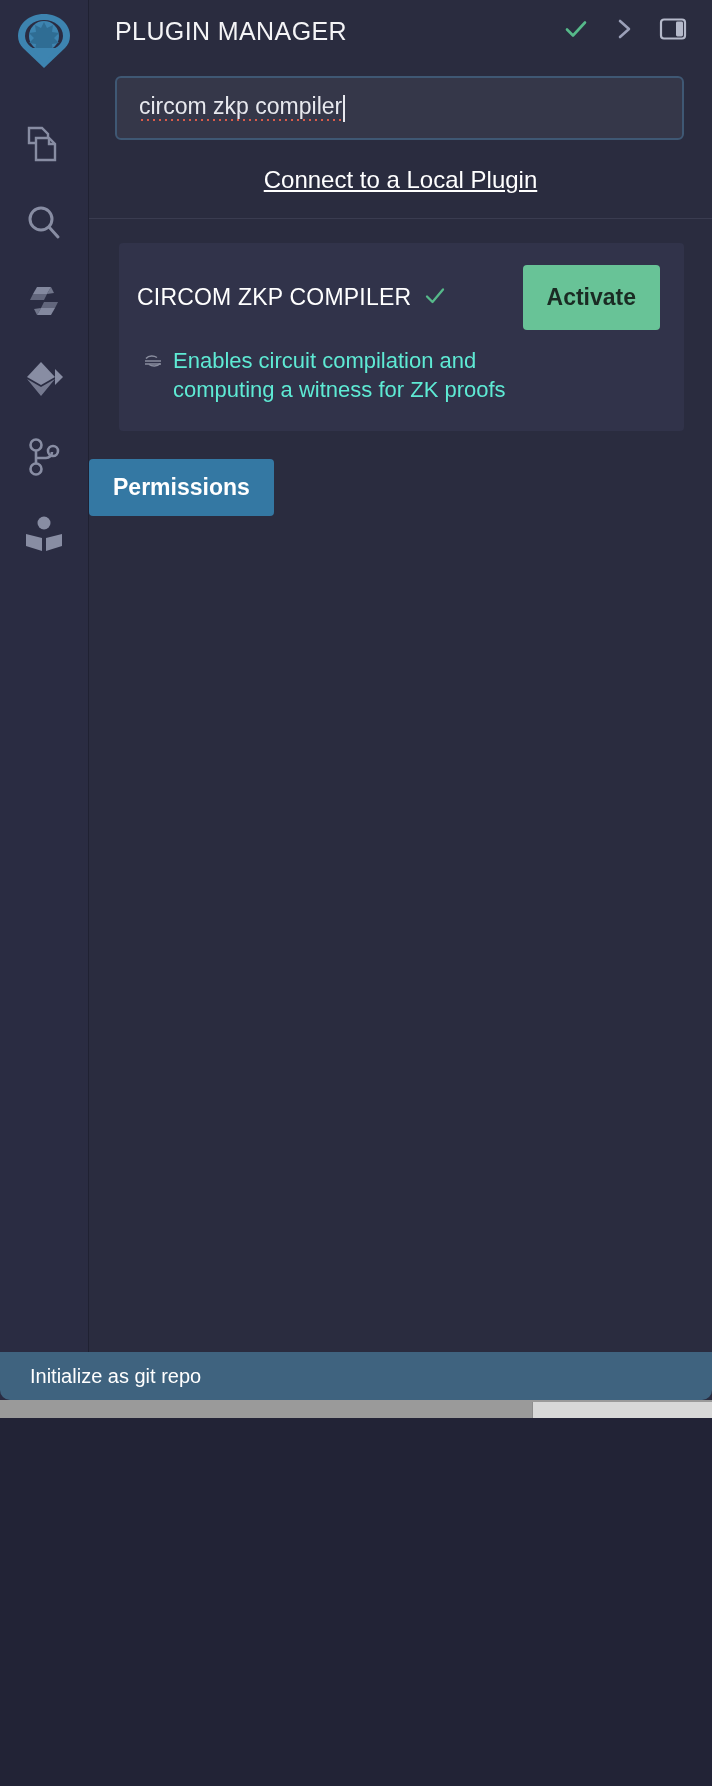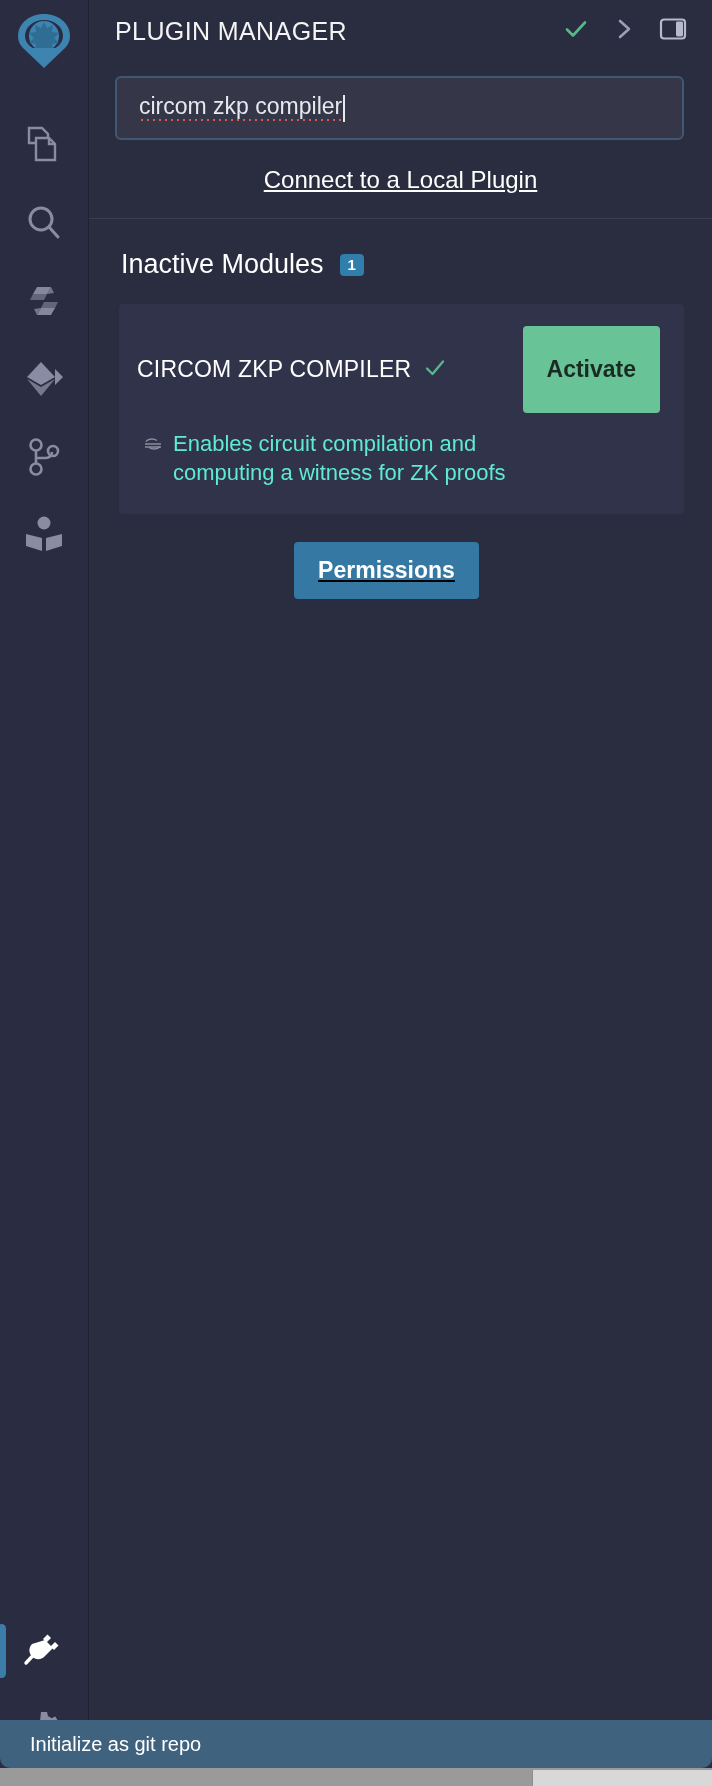--- a/index.html
+++ b/index.html
@@ -6,21 +6,21 @@
   html, body {
     width: 712px;
     height: 1786px;
     background: #222336;
     font-family: "Liberation Sans", sans-serif;
     overflow: hidden;
   }
   #app {
     position: relative;
     width: 712px;
-    height: 1786px;
+    height: 1418px;
     background: #2a2c3f;
     display: flex;
     overflow: hidden;
   }
 
   
   .rail {
     width: 89px;
     flex: 0 0 89px;
     background: #2a2c42;
@@ -181,43 +181,42 @@
     white-space: nowrap;
   }
   .activate-btn {
     background: #68c397;
     color: #1a2b23;
     border: none;
     border-radius: 4px;
     font-size: 23px;
     font-weight: 700;
     font-family: "Liberation Sans", sans-serif;
-    padding: 30px 24px;
+    padding: 19px 24px;
     cursor: pointer;
     white-space: nowrap;
   }
   .plugin-desc {
     display: flex;
     gap: 10px;
     margin-top: 16px;
     padding-left: 6px;
   }
   .plugin-desc-text {
     color: #5eead4;
     font-size: 22px;
     line-height: 1.33;
     max-width: 370px;
   }
   .desc-icon { padding-top: 7px; flex: 0 0 auto; }
 
   .perm-row {
     display: flex;
-    justify-content: center;
+    justify-content: flex-start;
     padding: 28px 28px 0 0;
-    text-decoration: underline;
   }
   .perm-btn {
     background: #3478a3;
     color: #ffffff;
     border: none;
     border-radius: 4px;
     font-size: 23px;
     font-weight: 700;
     font-family: "Liberation Sans", sans-serif;
     padding: 15px 24px;
@@ -379,24 +378,20 @@
       <div class="search-display">
         <span class="typed">circom zkp compiler</span>
           <span class="caret"></span>
       </div>
     </div>
 
     <div class="connect-row">
       <span class="connect-link">Connect to a Local Plugin</span>
     </div>
 
-    <div class="section-head">
-      <span class="section-title">Inactive Modules</span>
-      <span class="count-badge">1</span>
-    </div>
 
     <div class="plugin-list">
       <div class="plugin-card">
         <div class="plugin-top">
           <div class="plugin-name-wrap">
             <span class="plugin-name">CIRCOM ZKP COMPILER</span>
             <span>
               <svg width="24" height="24" viewBox="0 0 24 24" fill="none" stroke="#56b98a" stroke-width="2.3" stroke-linecap="round" stroke-linejoin="round">
                 <path d="M4 12.5 L9.5 18 L20 5.5"></path>
               </svg>

